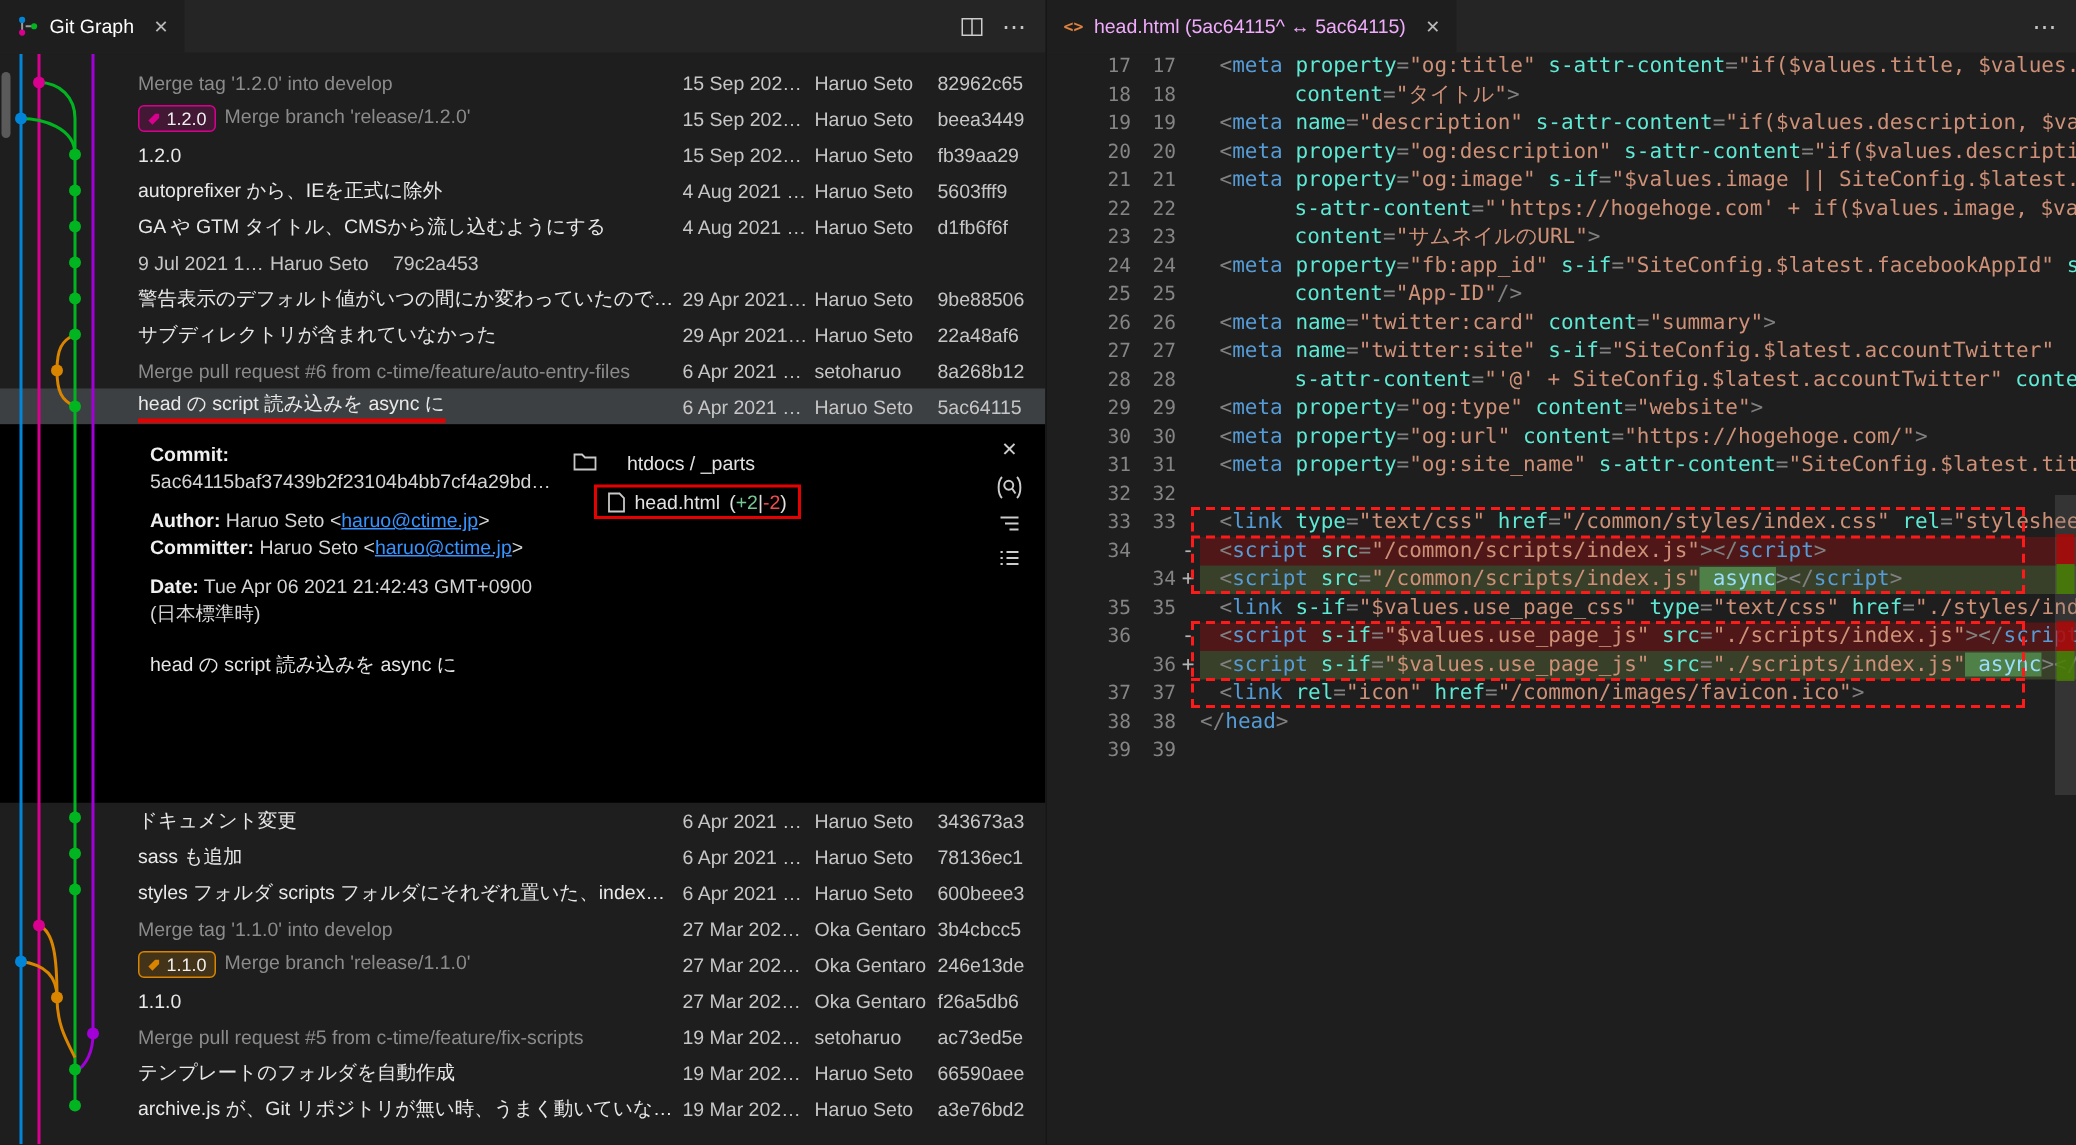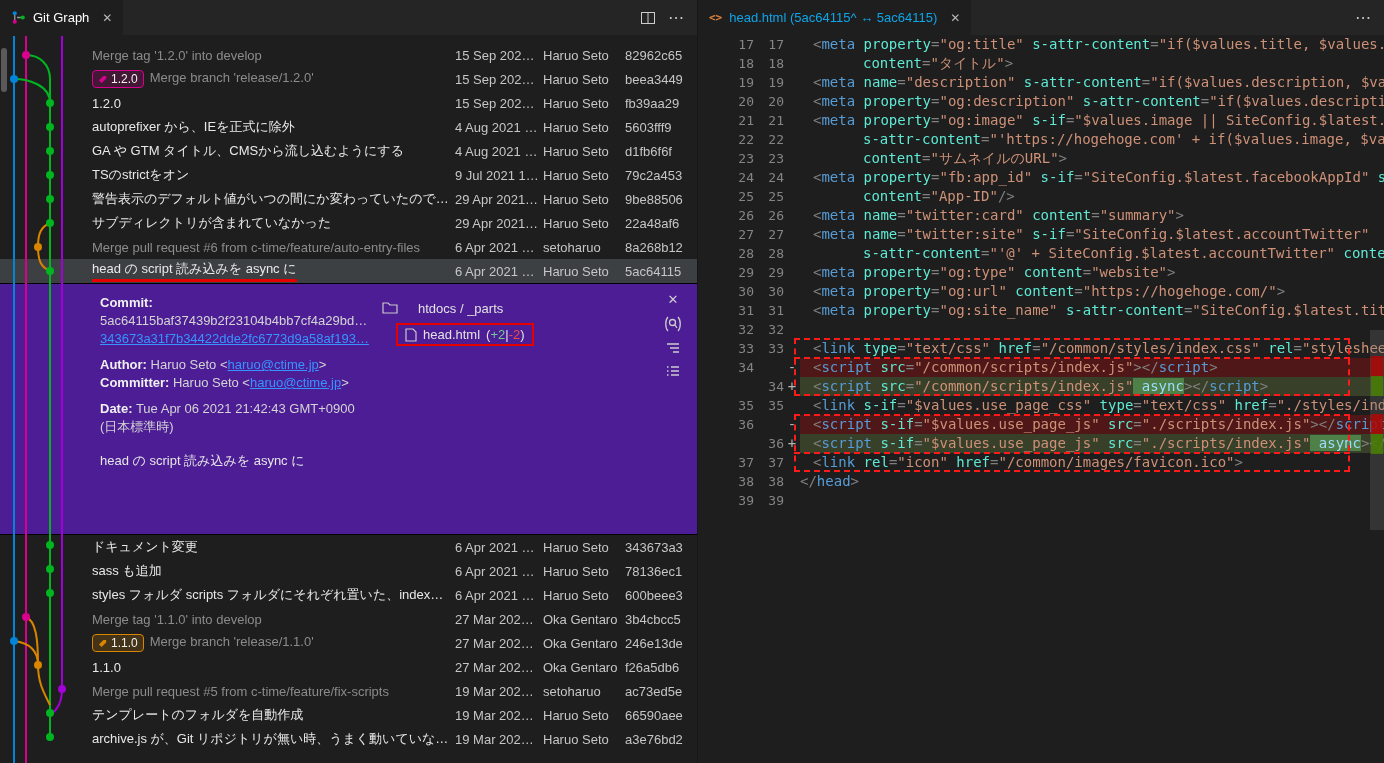--- a/index.html
+++ b/index.html
@@ -4,42 +4,42 @@
 <style>
   html,body{margin:0;padding:0;background:#1e1e1e;width:1384px;height:763px;overflow:hidden}
   .app{display:flex;width:1384px;height:763px;font-family:"Liberation Sans","DejaVu Sans",sans-serif}
   .left{width:697px;position:relative;background:#1e1e1e;overflow:hidden;flex:none}
   .right{width:686px;position:relative;background:#1e1e1e;border-left:1px solid #161616;overflow:hidden;flex:none}
 
   
   .tabbar{height:35px;background:#252526;display:flex;justify-content:space-between;align-items:stretch;position:relative;z-index:20}
   .tab{display:flex;align-items:center;gap:7px;padding:0 11px;background:#1e1e1e;font-size:13px;color:#ffffff;border-right:1px solid #252526}
   .tab-label{white-space:nowrap}
-  .dim-label{color:#0ea5e9}
+  .dim-label{color:#f0abfc}
   .tab-close{color:#b8b8b8;font-size:12px;margin-left:6px;cursor:pointer}
   .html-icon{color:#e0823d;font-family:"DejaVu Sans Mono",monospace;font-weight:bold;font-size:11px}
   .tabbar-actions{display:flex;align-items:center;gap:12px;padding-right:12px;color:#c5c5c5}
   .more{font-size:16px;letter-spacing:1px}
 
   
   .gg-partial{height:8px}
   .gg-row{height:24px;display:flex;align-items:center;font-size:13px;color:#c6c6c6}
   .gg-row.selected{background:#3d4043}
   .cell-graph{width:92px;flex:none}
   .cell-desc{flex:1;min-width:0;display:flex;gap:6px;white-space:nowrap;overflow:hidden;color:#e8e8e8}
   .desc-text{white-space:nowrap;overflow:hidden}
   .dim{color:#8b8b8b}
   .cell-date{width:88px;flex:none;white-space:nowrap;overflow:hidden}
   .cell-author{width:82px;flex:none;white-space:nowrap;overflow:hidden}
   .cell-hash{width:72px;flex:none;white-space:nowrap;overflow:hidden}
   .badge{display:inline-flex;align-items:center;gap:4px;border:1px solid;border-radius:4px;padding:0 5px;height:16px;font-size:12px;color:#f0f0f0;flex:none}
   .annot-underline{border-bottom:3px solid #e60000;padding-bottom:1px}
 
   
-  .details{position:relative;height:250px;background:#4c1d95;border-top:1px solid #000;border-bottom:1px solid #000}
+  .details{position:relative;height:250px;background:#000000;border-top:1px solid #000;border-bottom:1px solid #000}
   .details-left{position:absolute;left:100px;top:10px;width:272px;line-height:18px;font-size:13px;color:#d4d4d4}
   .d-b,.d-b-i{font-weight:bold;color:#f0f0f0}
   .sp8{margin-top:8px}
   .d-msg{margin-top:16px;color:#e6e6e6}
   .link{color:#3794ff;text-decoration:underline;cursor:pointer}
   .dtree{position:absolute;left:382px;top:14px;font-size:13px;color:#e2e2e2}
   .dtree-folder{display:flex;align-items:center;gap:20px;height:20px}
   .dtree-file{display:inline-flex;align-items:center;gap:6px;margin:5px 0 0 14px;border:2px solid #e60000;padding:2px 7px}
   .cadd{color:#73c991}
   .cdel{color:#f14c4c}
@@ -147,23 +147,20 @@
             <span class="cell-graph"></span>
             <span class="cell-desc">
               <span class="desc-text">GA や GTM タイトル、CMSから流し込むようにする</span>
             </span>
             <span class="cell-date">4 Aug 2021 …</span>
             <span class="cell-author">Haruo Seto</span>
             <span class="cell-hash">d1fb6f6f</span>
           </div>
           <div class="gg-row">
             <span class="cell-graph"></span>
-            <span class="cell-desc">
-              <span class="desc-text">TSのstrictをオン</span>
-            </span>
             <span class="cell-date">9 Jul 2021 1…</span>
             <span class="cell-author">Haruo Seto</span>
             <span class="cell-hash">79c2a453</span>
           </div>
           <div class="gg-row">
             <span class="cell-graph"></span>
             <span class="cell-desc">
               <span class="desc-text">警告表示のデフォルト値がいつの間にか変わっていたので…</span>
             </span>
             <span class="cell-date">29 Apr 2021…</span>
@@ -196,21 +193,20 @@
             <span class="cell-date">6 Apr 2021 …</span>
             <span class="cell-author">Haruo Seto</span>
             <span class="cell-hash">5ac64115</span>
           </div>
         </div>
 
       <div class="details">
         <div class="details-left">
           <div class="d-b">Commit:</div>
           <div>5ac64115baf37439b2f23104b4bb7cf4a29bd…</div>
-          <div><a class="link">343673a31f7b34422dde2fc6773d9a58af193…</a></div>
           <div class="sp8">
             <span class="d-b-i">Author:</span><span> Haruo Seto &lt;</span><a class="link">haruo@ctime.jp</a><span>&gt;</span>
           </div>
           <div>
             <span class="d-b-i">Committer:</span><span> Haruo Seto &lt;</span><a class="link">haruo@ctime.jp</a><span>&gt;</span>
           </div>
           <div class="sp8">
             <span class="d-b-i">Date:</span><span> Tue Apr 06 2021 21:42:43 GMT+0900</span>
           </div>
           <div>(日本標準時)</div>

